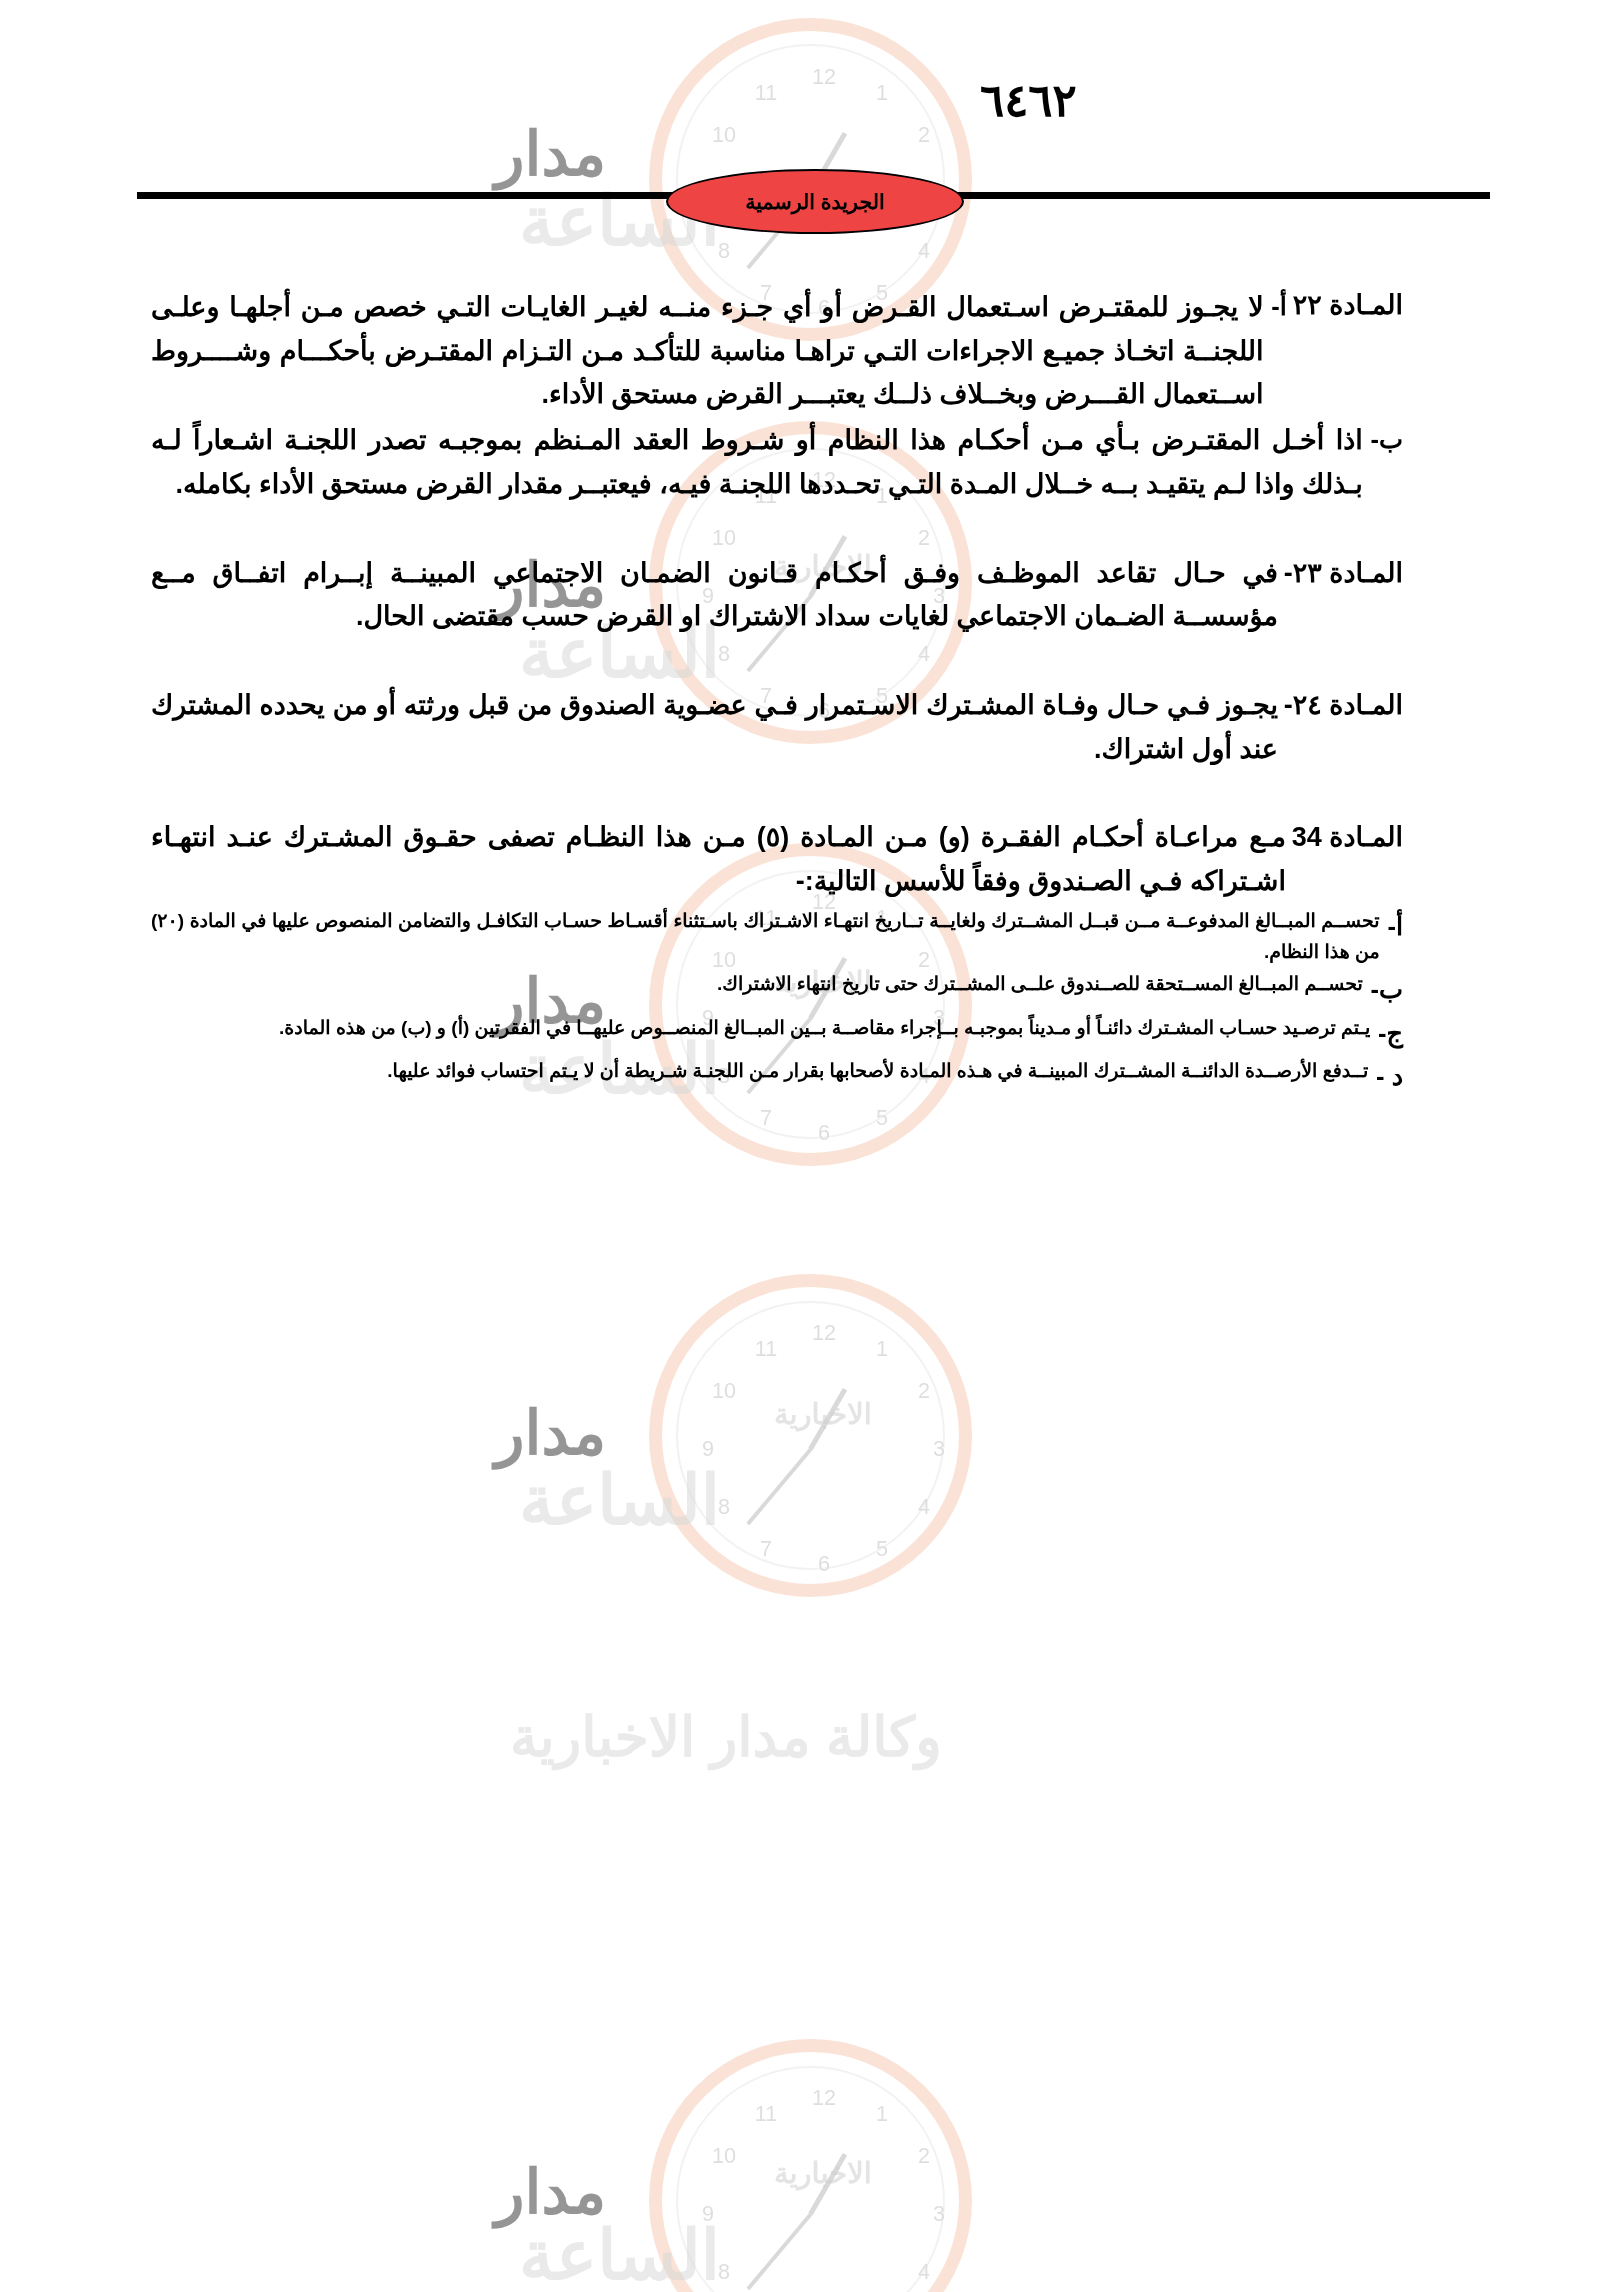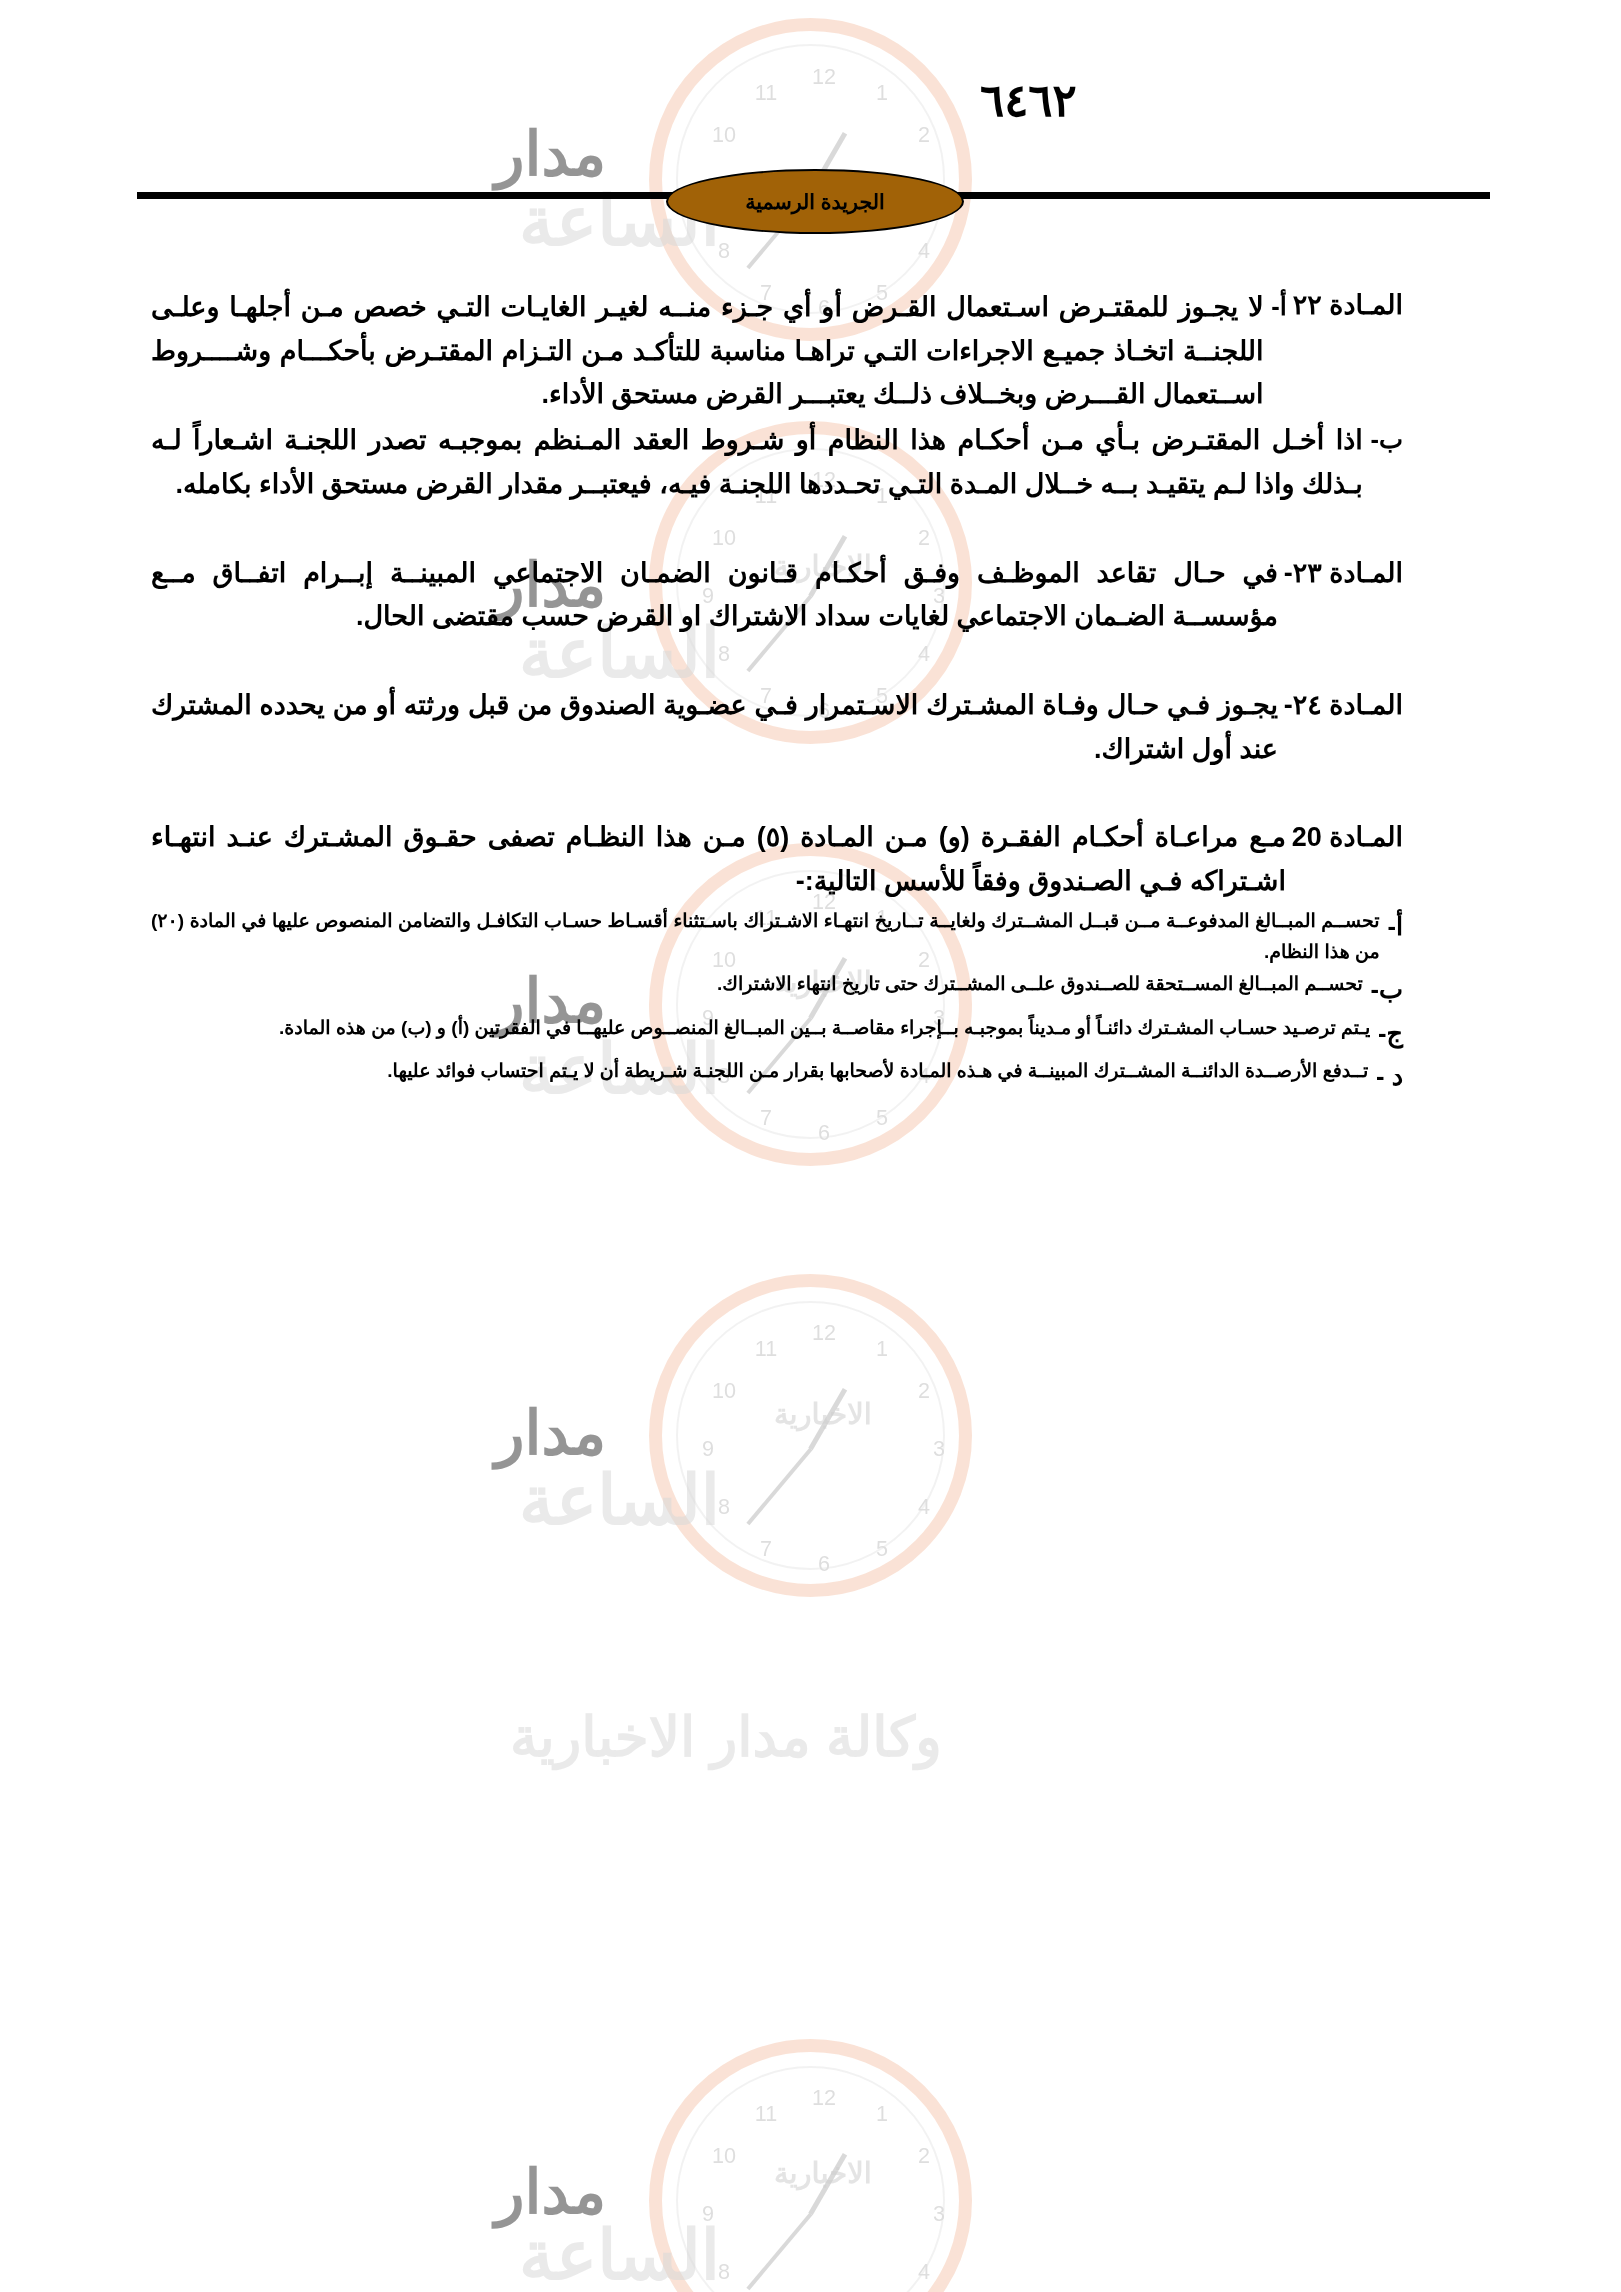--- a/index.html
+++ b/index.html
@@ -92,21 +92,21 @@
     background: #000;
   }
   .oval {
     position: absolute;
     top: 169px;
     left: 666px;
     width: 294px;
     height: 61px;
     border: 2.9px solid #000;
     border-radius: 50%;
-    background: #a16207;
+    background: #ef4444;
     display: flex;
     align-items: center;
     justify-content: center;
   }
   .oval span {
     font-size: 20.6px;
     font-weight: bold;
   }
 
   
@@ -326,21 +326,21 @@
         <div class="art-body">
           <p class="para last-right">يجـوز فـي حـال وفـاة المشـترك الاسـتمرار فـي عضـوية الصندوق من قبل ورثته أو من يحدده المشترك عند أول اشتراك.</p>
         </div>
       </div>
     </div>
 
     <div class="gap"></div>
 
     <div class="article">
       <div class="art-row">
-        <div class="art-label">المـادة 20</div>
+        <div class="art-label">المـادة 34</div>
         <div class="art-body">
           <p class="para last-right">مـع مراعـاة أحكـام الفقـرة (و) مـن المـادة (٥) مـن هذا النظـام تصفى حقـوق المشـترك عنـد انتهـاء اشـتراكه فـي الصـندوق وفقاً للأسس التالية:-</p>
         </div>
       </div>
 
       <div class="sub">
         <div class="sub-label">أ-</div>
         <div class="sub-body">
           <p class="para small last-right">تحســم المبــالغ المدفوعــة مــن قبــل المشــترك ولغايــة تــاريخ انتهـاء الاشـتراك باسـتثناء أقسـاط حسـاب التكافـل والتضامن المنصوص عليها في المادة (٢٠) من هذا النظام.</p>
         </div>

